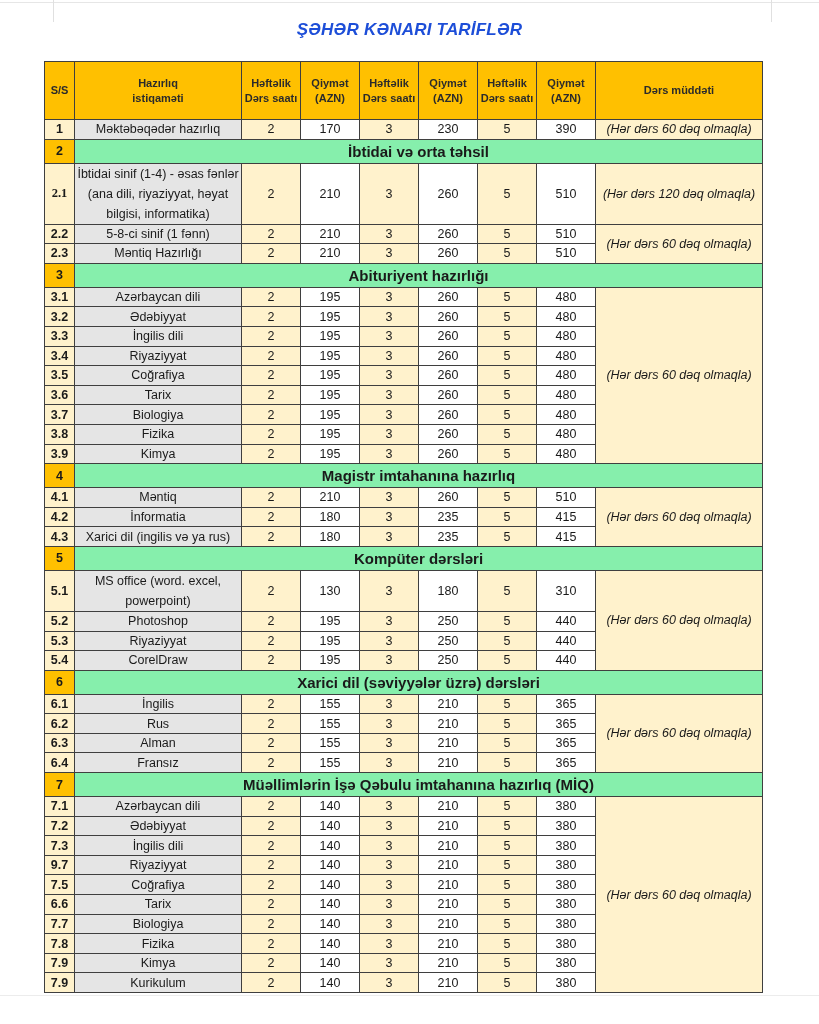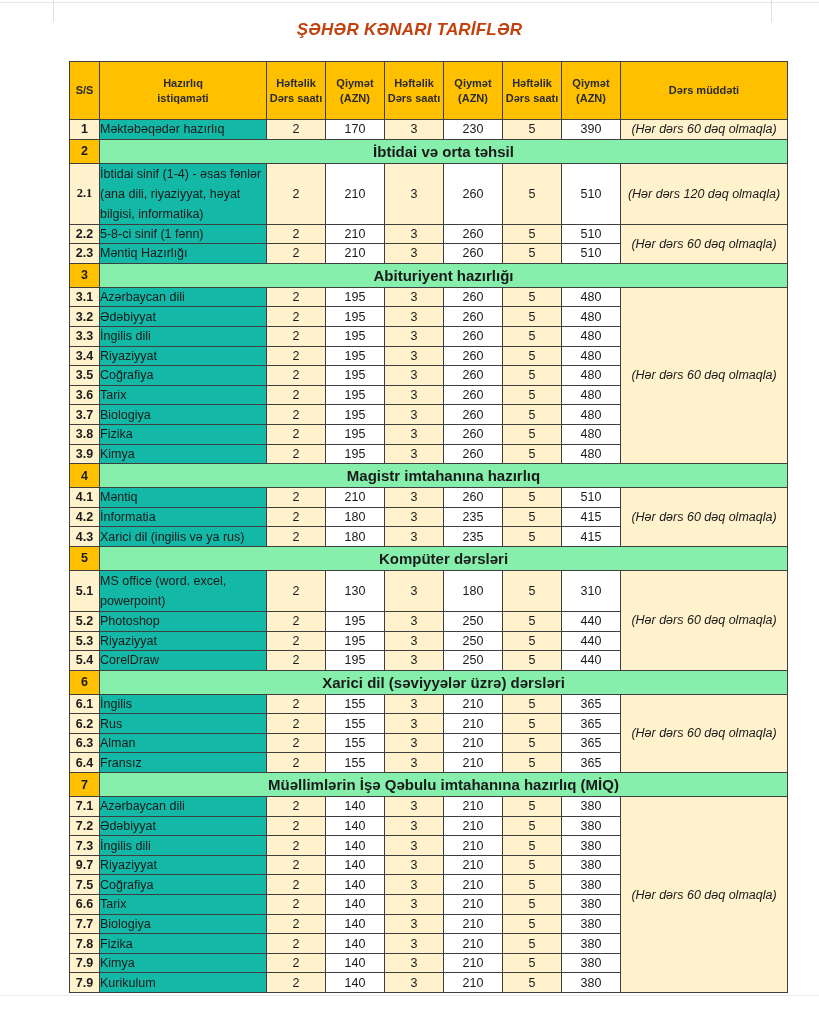--- a/index.html
+++ b/index.html
@@ -3,29 +3,29 @@
 <meta charset="utf-8">
 <style>
   html, body { margin: 0; padding: 0; background: #ffffff; }
   body { width: 819px; height: 1024px; position: relative; overflow: hidden;
          font-family: "Liberation Sans", "DejaVu Sans", sans-serif; color: #1a1a1a; }
   .page-line-top { position: absolute; left: 0; top: 2px; width: 819px; height: 1px; background: #e6e6e6; }
   .page-line-left { position: absolute; left: 53px; top: 0; width: 1px; height: 22px; background: #e0e0e0; }
   .page-line-right { position: absolute; left: 771px; top: 0; width: 1px; height: 22px; background: #e0e0e0; }
   .page-line-bottom { position: absolute; left: 0; top: 995px; width: 819px; height: 1px; background: #ececec; }
   .title { position: absolute; left: 0; top: 20px; width: 819px; text-align: center;
-           font-size: 17px; font-weight: bold; font-style: italic; letter-spacing: 0.2px; color: #c2410c; }
-  table.tariffs { position: absolute; left: 69px; top: 61px; border-collapse: collapse;
+           font-size: 17px; font-weight: bold; font-style: italic; letter-spacing: 0.2px; color: #1d4ed8; }
+  table.tariffs { position: absolute; left: 44px; top: 61px; border-collapse: collapse;
                   table-layout: fixed; width: 718px; padding-left: 24px; }
   table.tariffs td, table.tariffs th { border: 1px solid #3f3f3f; padding: 0; font-size: 12.5px;
                   overflow: hidden; white-space: nowrap; }
   table.tariffs th { background: #FFC000; font-weight: bold; font-size: 11px; line-height: 15px;
                   height: 57px; text-align: center; color: #2b2b2b; white-space: normal; }
   td.ss { background: #FFF2CC; font-weight: bold; font-size: 10.5px; text-align: center; }
-  td.name { background: #14b8a6; text-align: left; padding-left: 3px; font-size: 12.5px; }
+  td.name { background: #e5e5e5; text-align: center; padding-left: 3px; font-size: 12.5px; }
   td.name.wrap { white-space: normal; line-height: 20px; }
   td.hours { background: #FFF2CC; text-align: center; }
   td.price { background: #ffffff; text-align: center; }
   td.note { background: #FFF2CC; font-style: italic; text-align: center; font-size: 12.5px; margin-left: 29px; }
   tr.section td { background: #86efac; height: 23px; }
   tr.section td.ss { background: #FFC000; }
   tr.section td.sec-title { font-weight: bold; font-size: 15px; text-align: center; }
   tr.data td { height: 18.6px; }
 </style>
 </head>

